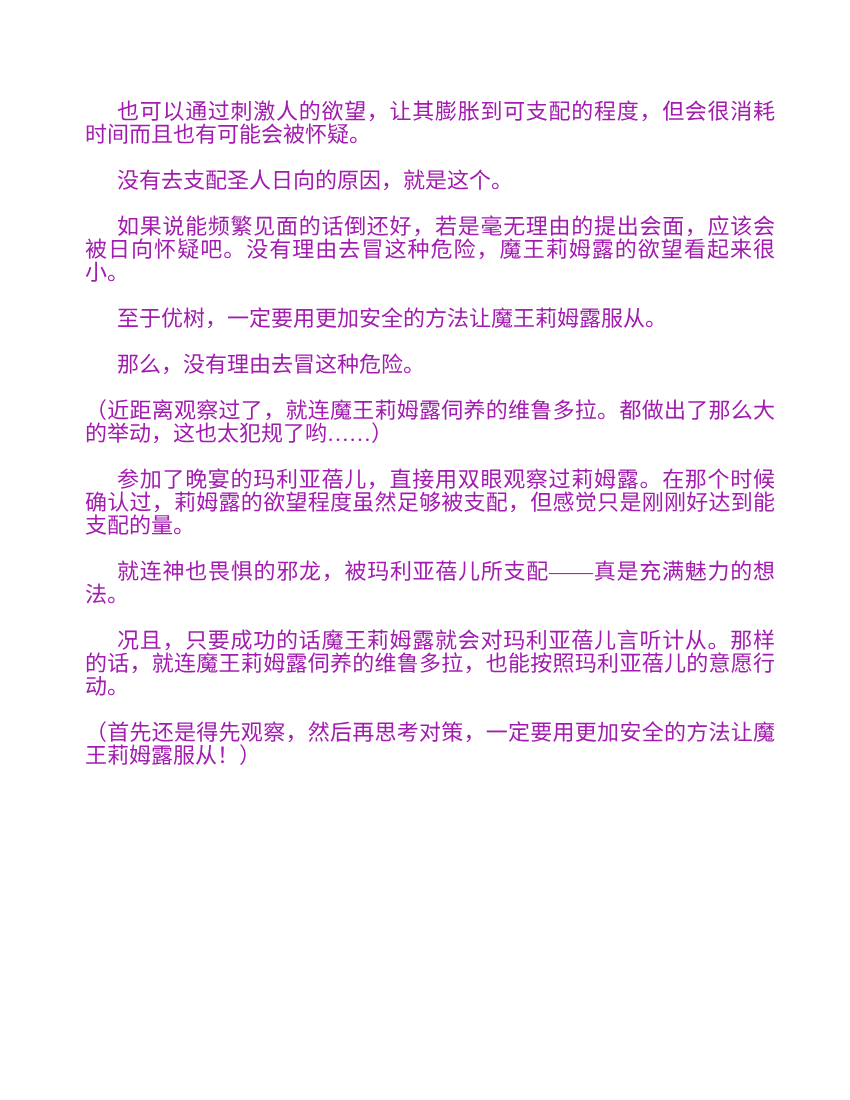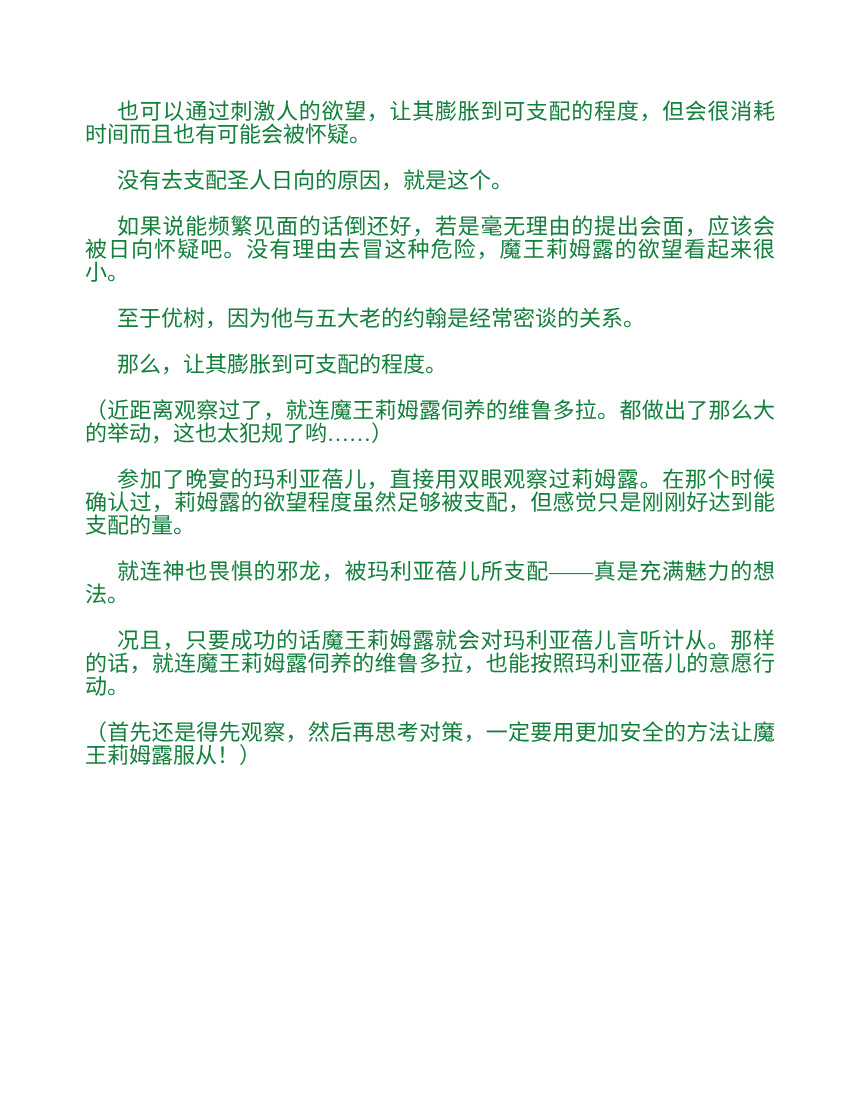--- a/index.html
+++ b/index.html
@@ -34,25 +34,25 @@
     padding: 0;
   }
   .content p.indent {
     text-indent: 32px;
   }
 </style>
 </head>
 <body>
 
 <div class="page" style="background: rgb(255, 255, 255);">
-  <div class="content" id="content" style="color: #15803d;">
+  <div class="content" id="content" style="color: #a21caf;">
       <p class="indent">也可以通过刺激人的欲望，让其膨胀到可支配的程度，但会很消耗时间而且也有可能会被怀疑。</p>
       <p class="indent">没有去支配圣人日向的原因，就是这个。</p>
       <p class="indent">如果说能频繁见面的话倒还好，若是毫无理由的提出会面，应该会被日向怀疑吧。没有理由去冒这种危险，魔王莉姆露的欲望看起来很小。</p>
-      <p class="indent">至于优树，因为他与五大老的约翰是经常密谈的关系。</p>
-      <p class="indent">那么，让其膨胀到可支配的程度。</p>
+      <p class="indent">至于优树，一定要用更加安全的方法让魔王莉姆露服从。</p>
+      <p class="indent">那么，没有理由去冒这种危险。</p>
       <p class="">（近距离观察过了，就连魔王莉姆露伺养的维鲁多拉。都做出了那么大的举动，这也太犯规了哟……）</p>
       <p class="indent">参加了晚宴的玛利亚蓓儿，直接用双眼观察过莉姆露。在那个时候确认过，莉姆露的欲望程度虽然足够被支配，但感觉只是刚刚好达到能支配的量。</p>
       <p class="indent">就连神也畏惧的邪龙，被玛利亚蓓儿所支配——真是充满魅力的想法。</p>
       <p class="indent">况且，只要成功的话魔王莉姆露就会对玛利亚蓓儿言听计从。那样的话，就连魔王莉姆露伺养的维鲁多拉，也能按照玛利亚蓓儿的意愿行动。</p>
       <p class="">（首先还是得先观察，然后再思考对策，一定要用更加安全的方法让魔王莉姆露服从！）</p>
     </div>
 </div>
 
 </body></html>

